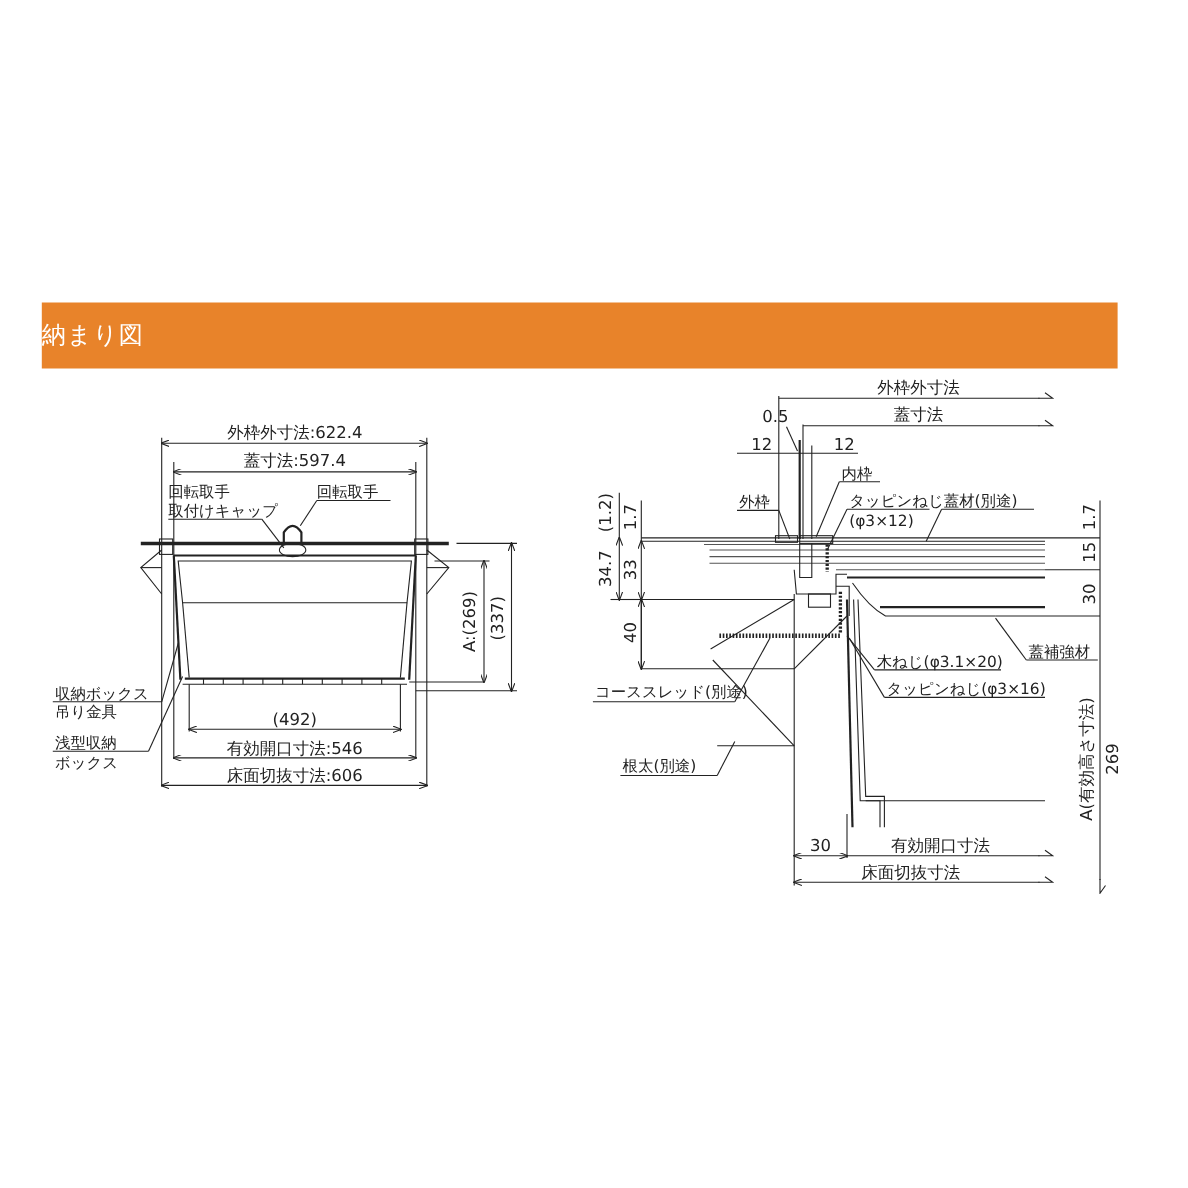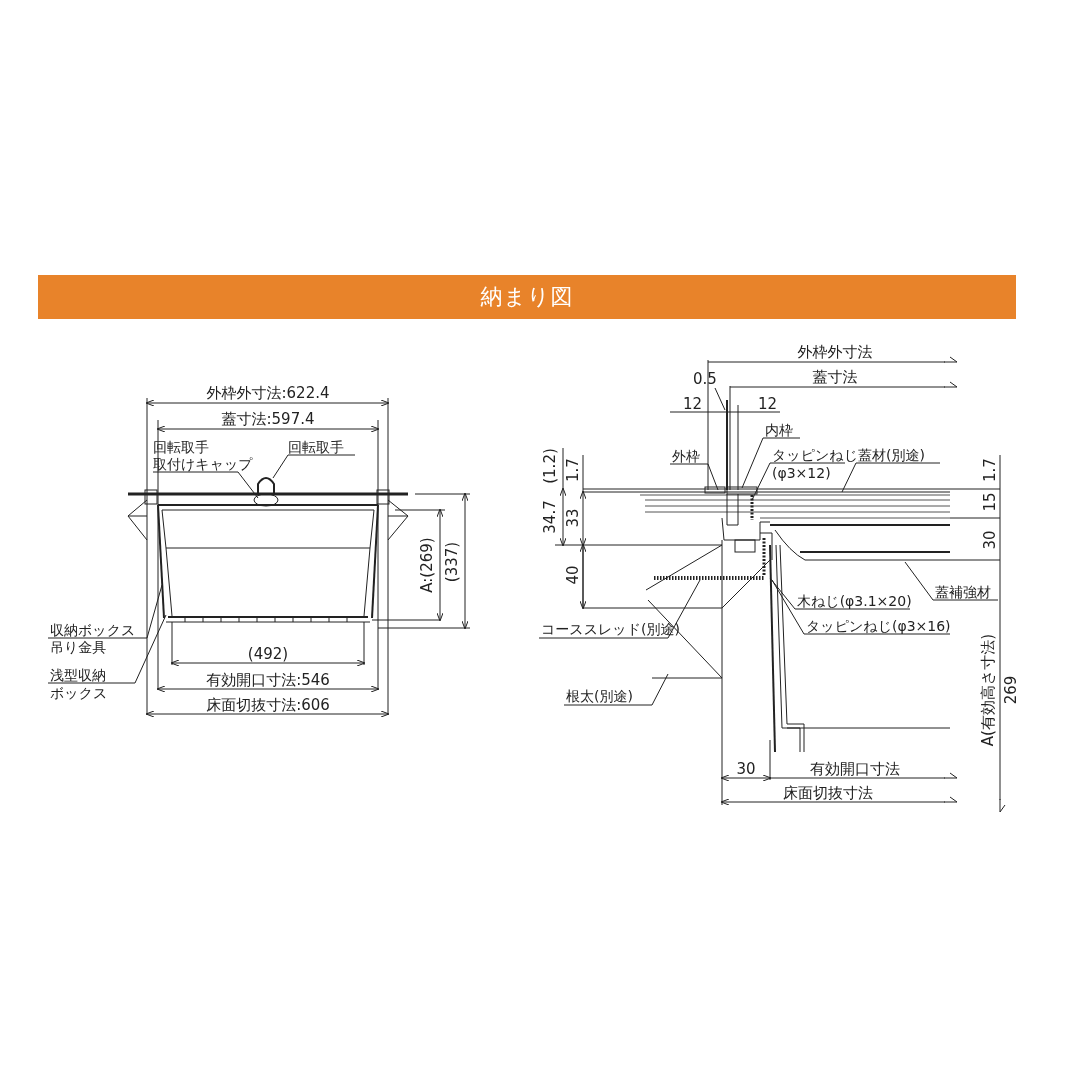--- a/index.html
+++ b/index.html
@@ -1,19 +1,19 @@
 <!DOCTYPE html>
 <html><head>
 <meta charset="utf-8">
 <style>
   html, body { margin:0; padding:0; background:#ffffff; }
   body { width:1080px; height:1080px; position:relative; overflow:hidden;
          font-family:"DejaVu Sans", "Liberation Sans", sans-serif; }
-  .banner { position:absolute; left:38px; top:275px; width:978px; height:44px;
-            background:#E8832A; display:flex; align-items:center; justify-content:center; }
+  .banner { position:absolute; left:38px; top:275px; width:978px; height:60px;
+            background:#E8832A; display:flex; align-items:center; justify-content:flex-start; }
   .banner-title { color:#ffffff; font-size:22px; letter-spacing:1px; }
   svg { position:absolute; left:0; top:0; }
   .lbl { font-family:"DejaVu Sans", "Liberation Sans", sans-serif; fill:#222; font-size:15px; }
   .lbl-s { font-family:"DejaVu Sans", "Liberation Sans", sans-serif; fill:#222; font-size:14px; }
   .ln { stroke:#222; stroke-width:1; fill:none; }
   .thk { stroke:#222; stroke-width:2; fill:none; }
   .thkk { stroke:#222; stroke-width:3.2; fill:none; }
   .gr { stroke:#555; stroke-width:1; fill:none; }
 </style>
 </head>

